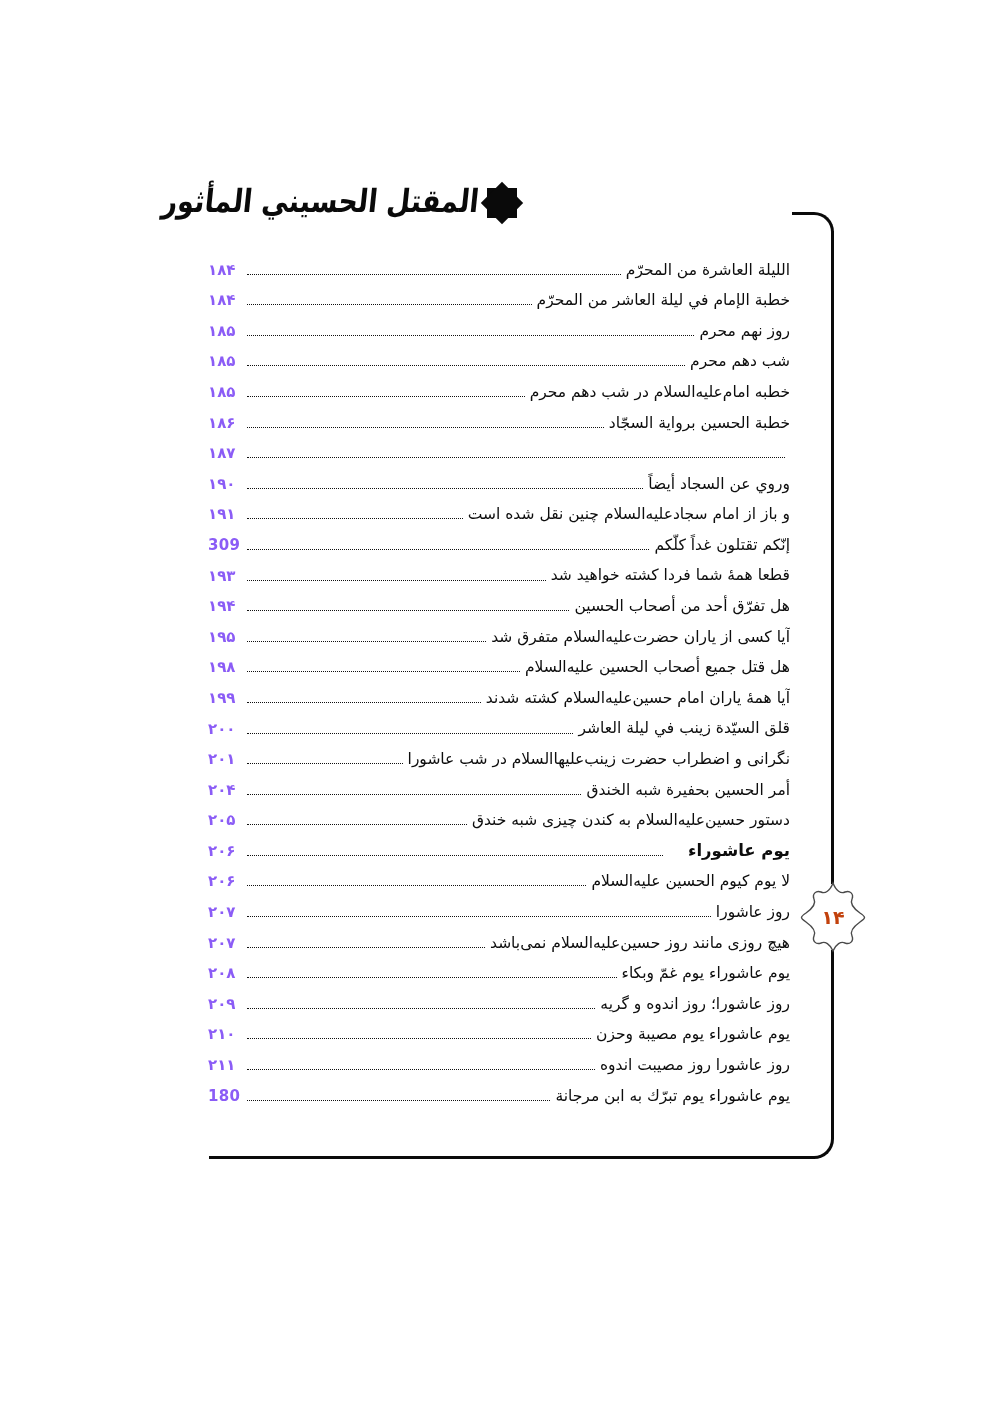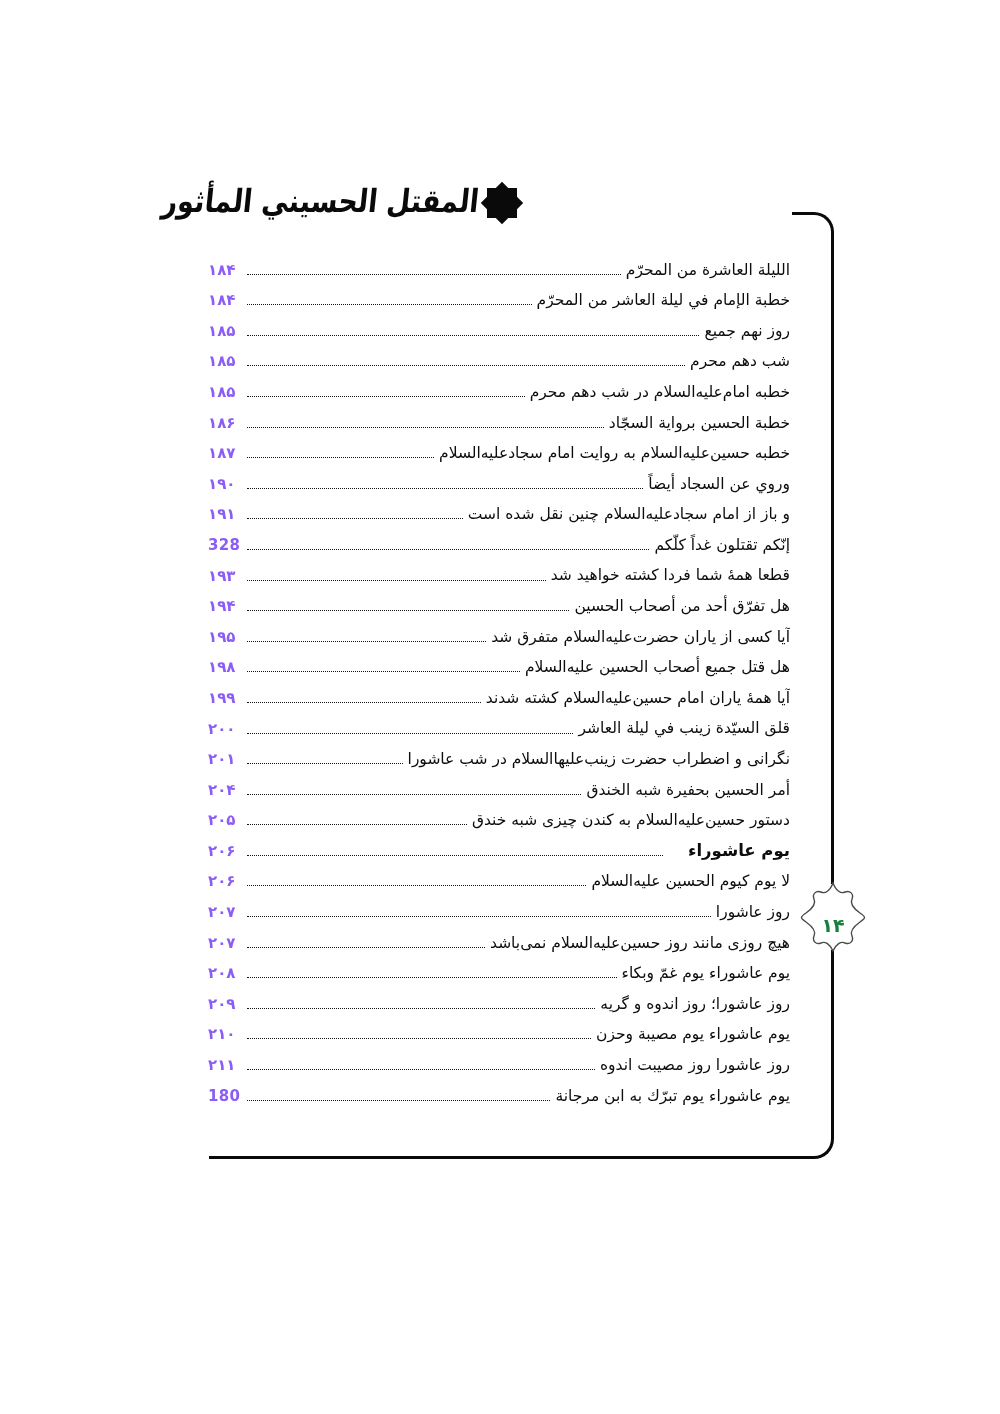--- a/index.html
+++ b/index.html
@@ -156,29 +156,29 @@
     background: #ffffff;
   }
   #page-badge svg {
     position: absolute;
     left: 0;
     top: 0;
   }
   #page-badge .pnum {
     position: absolute;
     left: 0;
-    top: 8px;
+    top: 0;
     width: 66px;
     height: 74px;
     display: flex;
     align-items: center;
     justify-content: center;
     font-size: 19px;
     font-weight: 700;
-    color: #15803d;
+    color: #c2410c;
     letter-spacing: 0.5px;
   }
 
   
   #toc {
     position: absolute;
     top: 252px;
     right: 210px;
     left: 208px;
     direction: rtl;
@@ -277,58 +277,57 @@
         <span class="toc-title">الليلة العاشرة من المحرّم</span>
         <span class="toc-dots"></span>
         <span class="toc-page">۱۸۴</span>
       </div>
       <div class="toc-row">
         <span class="toc-title">خطبة الإمام في ليلة العاشر من المحرّم</span>
         <span class="toc-dots"></span>
         <span class="toc-page">۱۸۴</span>
       </div>
       <div class="toc-row">
-        <span class="toc-title">روز نهم جميع</span>
+        <span class="toc-title">روز نهم محرم</span>
         <span class="toc-dots"></span>
         <span class="toc-page">۱۸۵</span>
       </div>
       <div class="toc-row">
         <span class="toc-title">شب دهم محرم</span>
         <span class="toc-dots"></span>
         <span class="toc-page">۱۸۵</span>
       </div>
       <div class="toc-row">
         <span class="toc-title">خطبه امام‌علیه‌السلام در شب دهم محرم</span>
         <span class="toc-dots"></span>
         <span class="toc-page">۱۸۵</span>
       </div>
       <div class="toc-row">
         <span class="toc-title">خطبة الحسين برواية السجّاد</span>
         <span class="toc-dots"></span>
         <span class="toc-page">۱۸۶</span>
       </div>
       <div class="toc-row">
-        <span class="toc-title">خطبه حسین‌علیه‌السلام به روایت امام سجاد‌علیه‌السلام</span>
         <span class="toc-dots"></span>
         <span class="toc-page">۱۸۷</span>
       </div>
       <div class="toc-row">
         <span class="toc-title">وروي عن السجاد أيضاً</span>
         <span class="toc-dots"></span>
         <span class="toc-page">۱۹۰</span>
       </div>
       <div class="toc-row">
         <span class="toc-title">و باز از امام سجاد‌علیه‌السلام چنین نقل شده است</span>
         <span class="toc-dots"></span>
         <span class="toc-page">۱۹۱</span>
       </div>
       <div class="toc-row">
         <span class="toc-title">إنّكم تقتلون غداً كلّكم</span>
         <span class="toc-dots"></span>
-        <span class="toc-page">328</span>
+        <span class="toc-page">309</span>
       </div>
       <div class="toc-row">
         <span class="toc-title">قطعا همهٔ شما فردا کشته خواهید شد</span>
         <span class="toc-dots"></span>
         <span class="toc-page">۱۹۳</span>
       </div>
       <div class="toc-row">
         <span class="toc-title">هل تفرّق أحد من أصحاب الحسين</span>
         <span class="toc-dots"></span>
         <span class="toc-page">۱۹۴</span>

